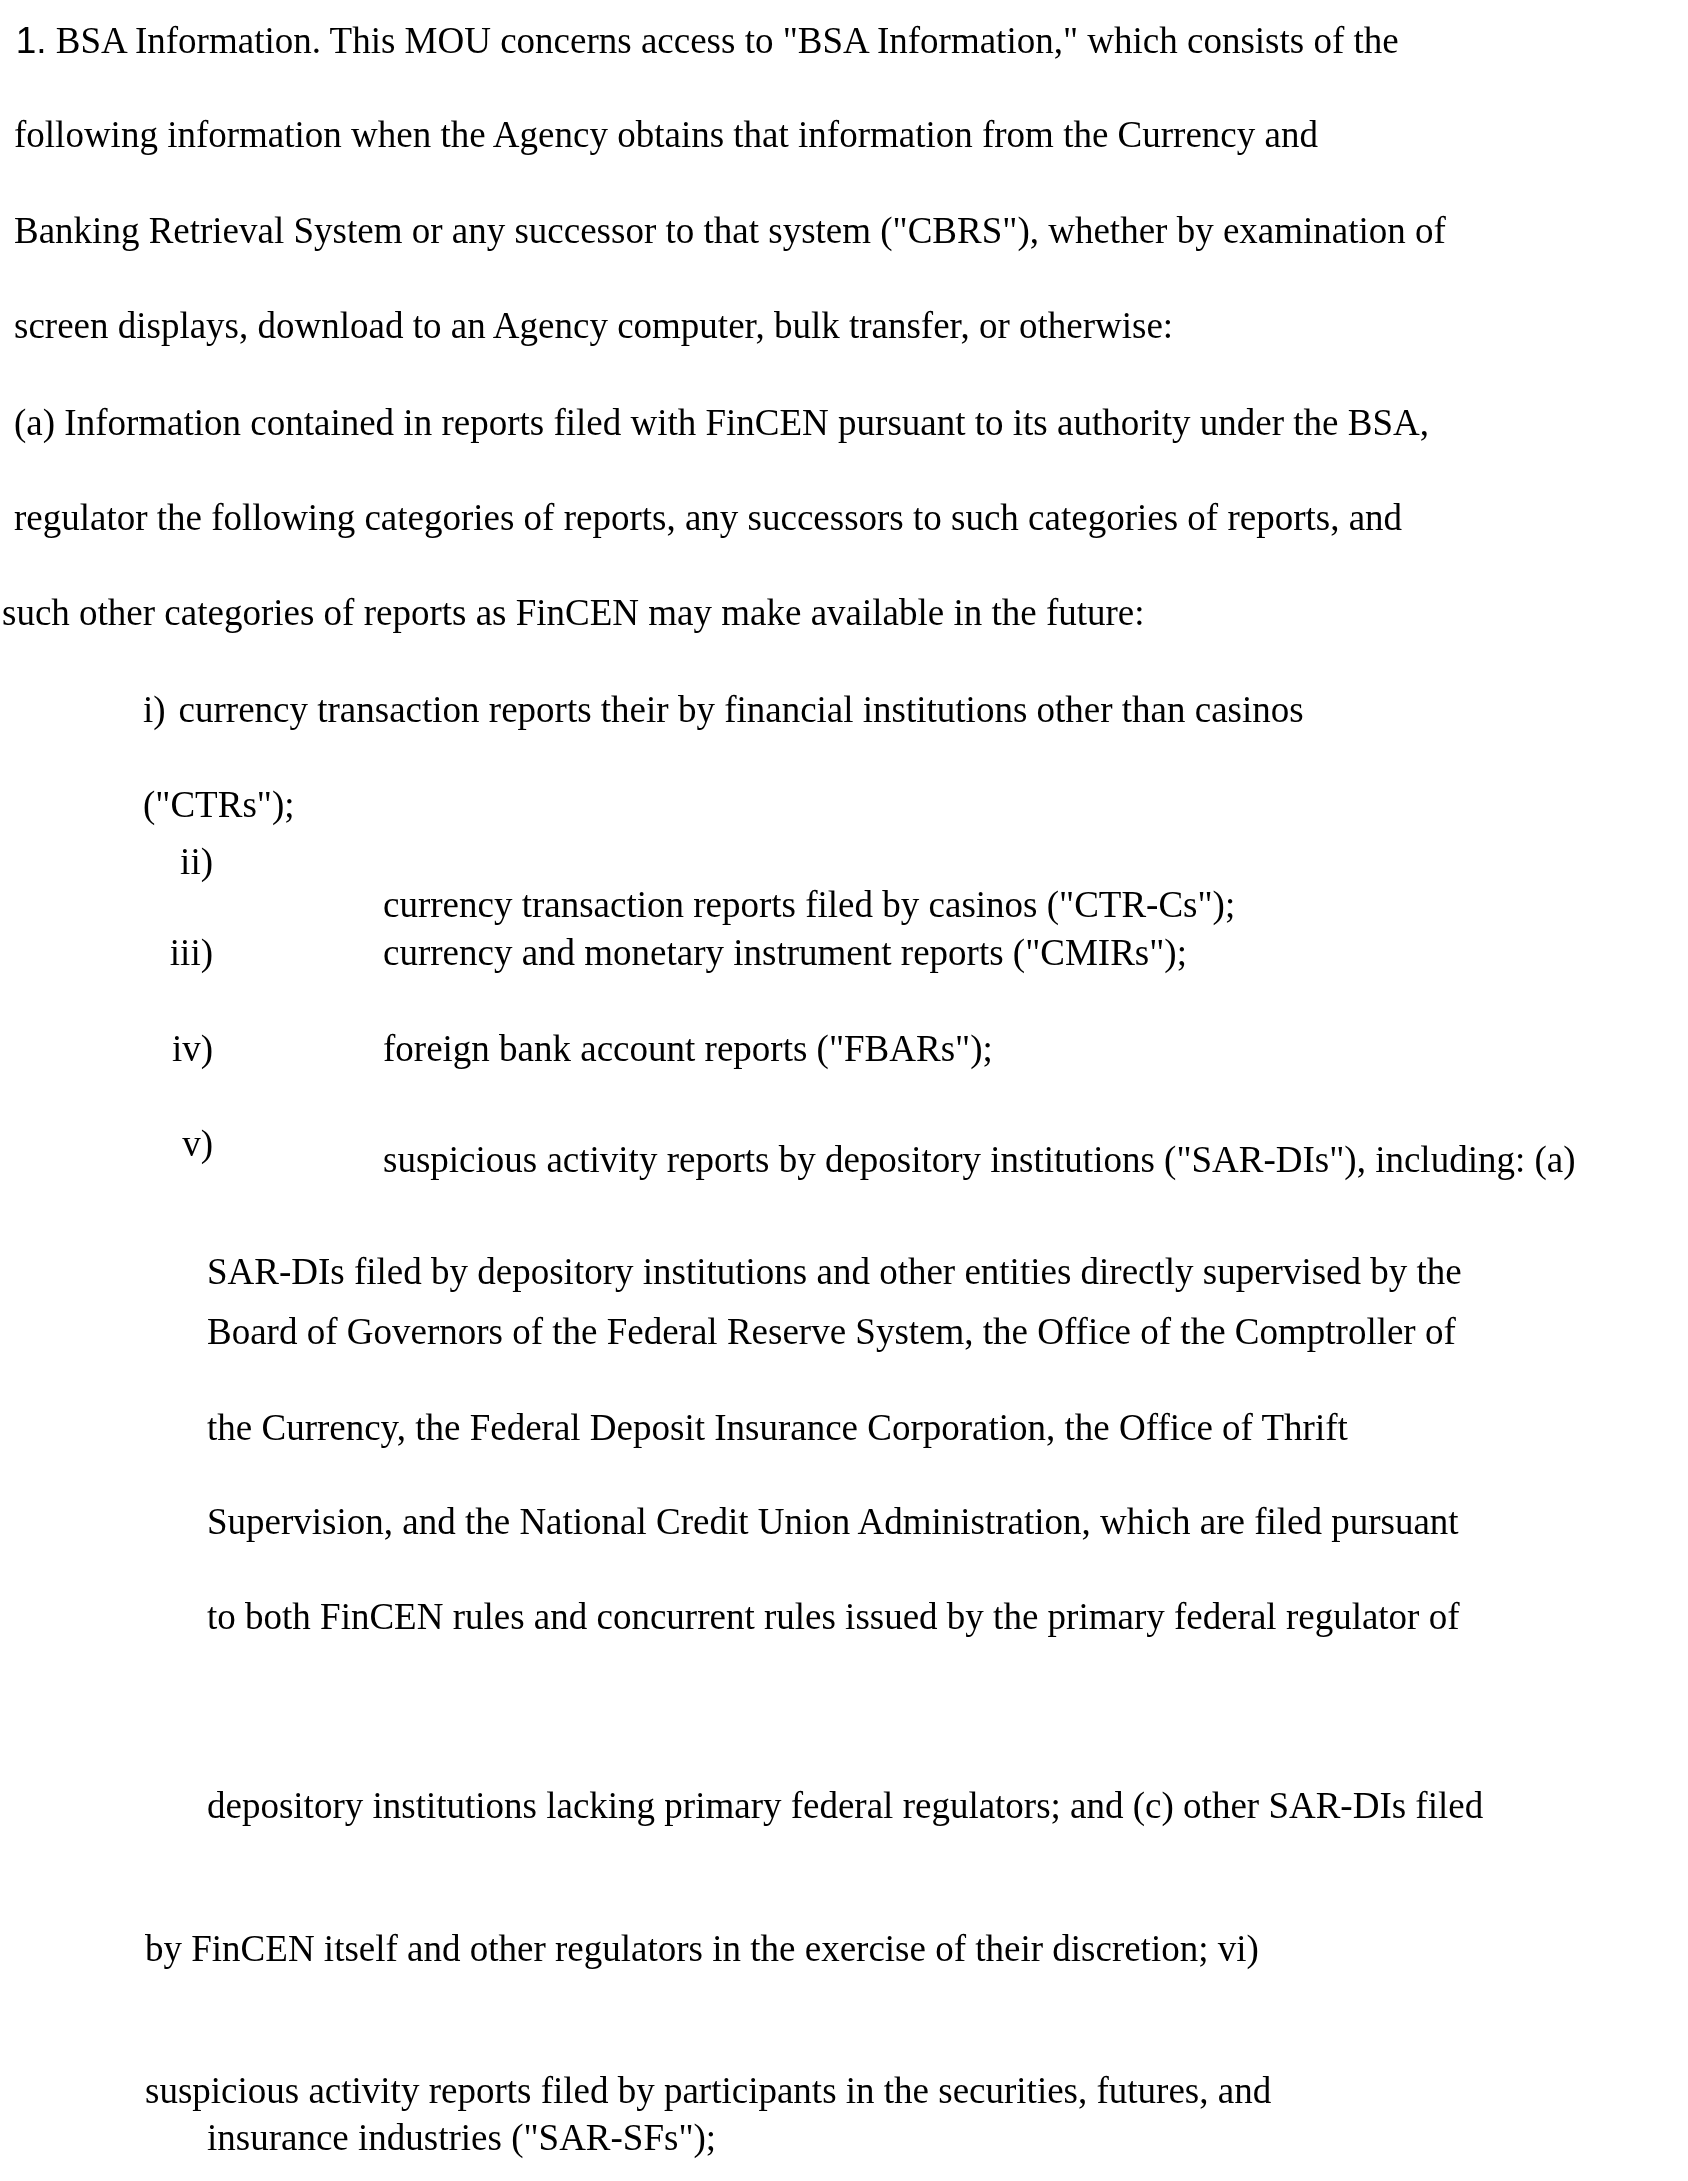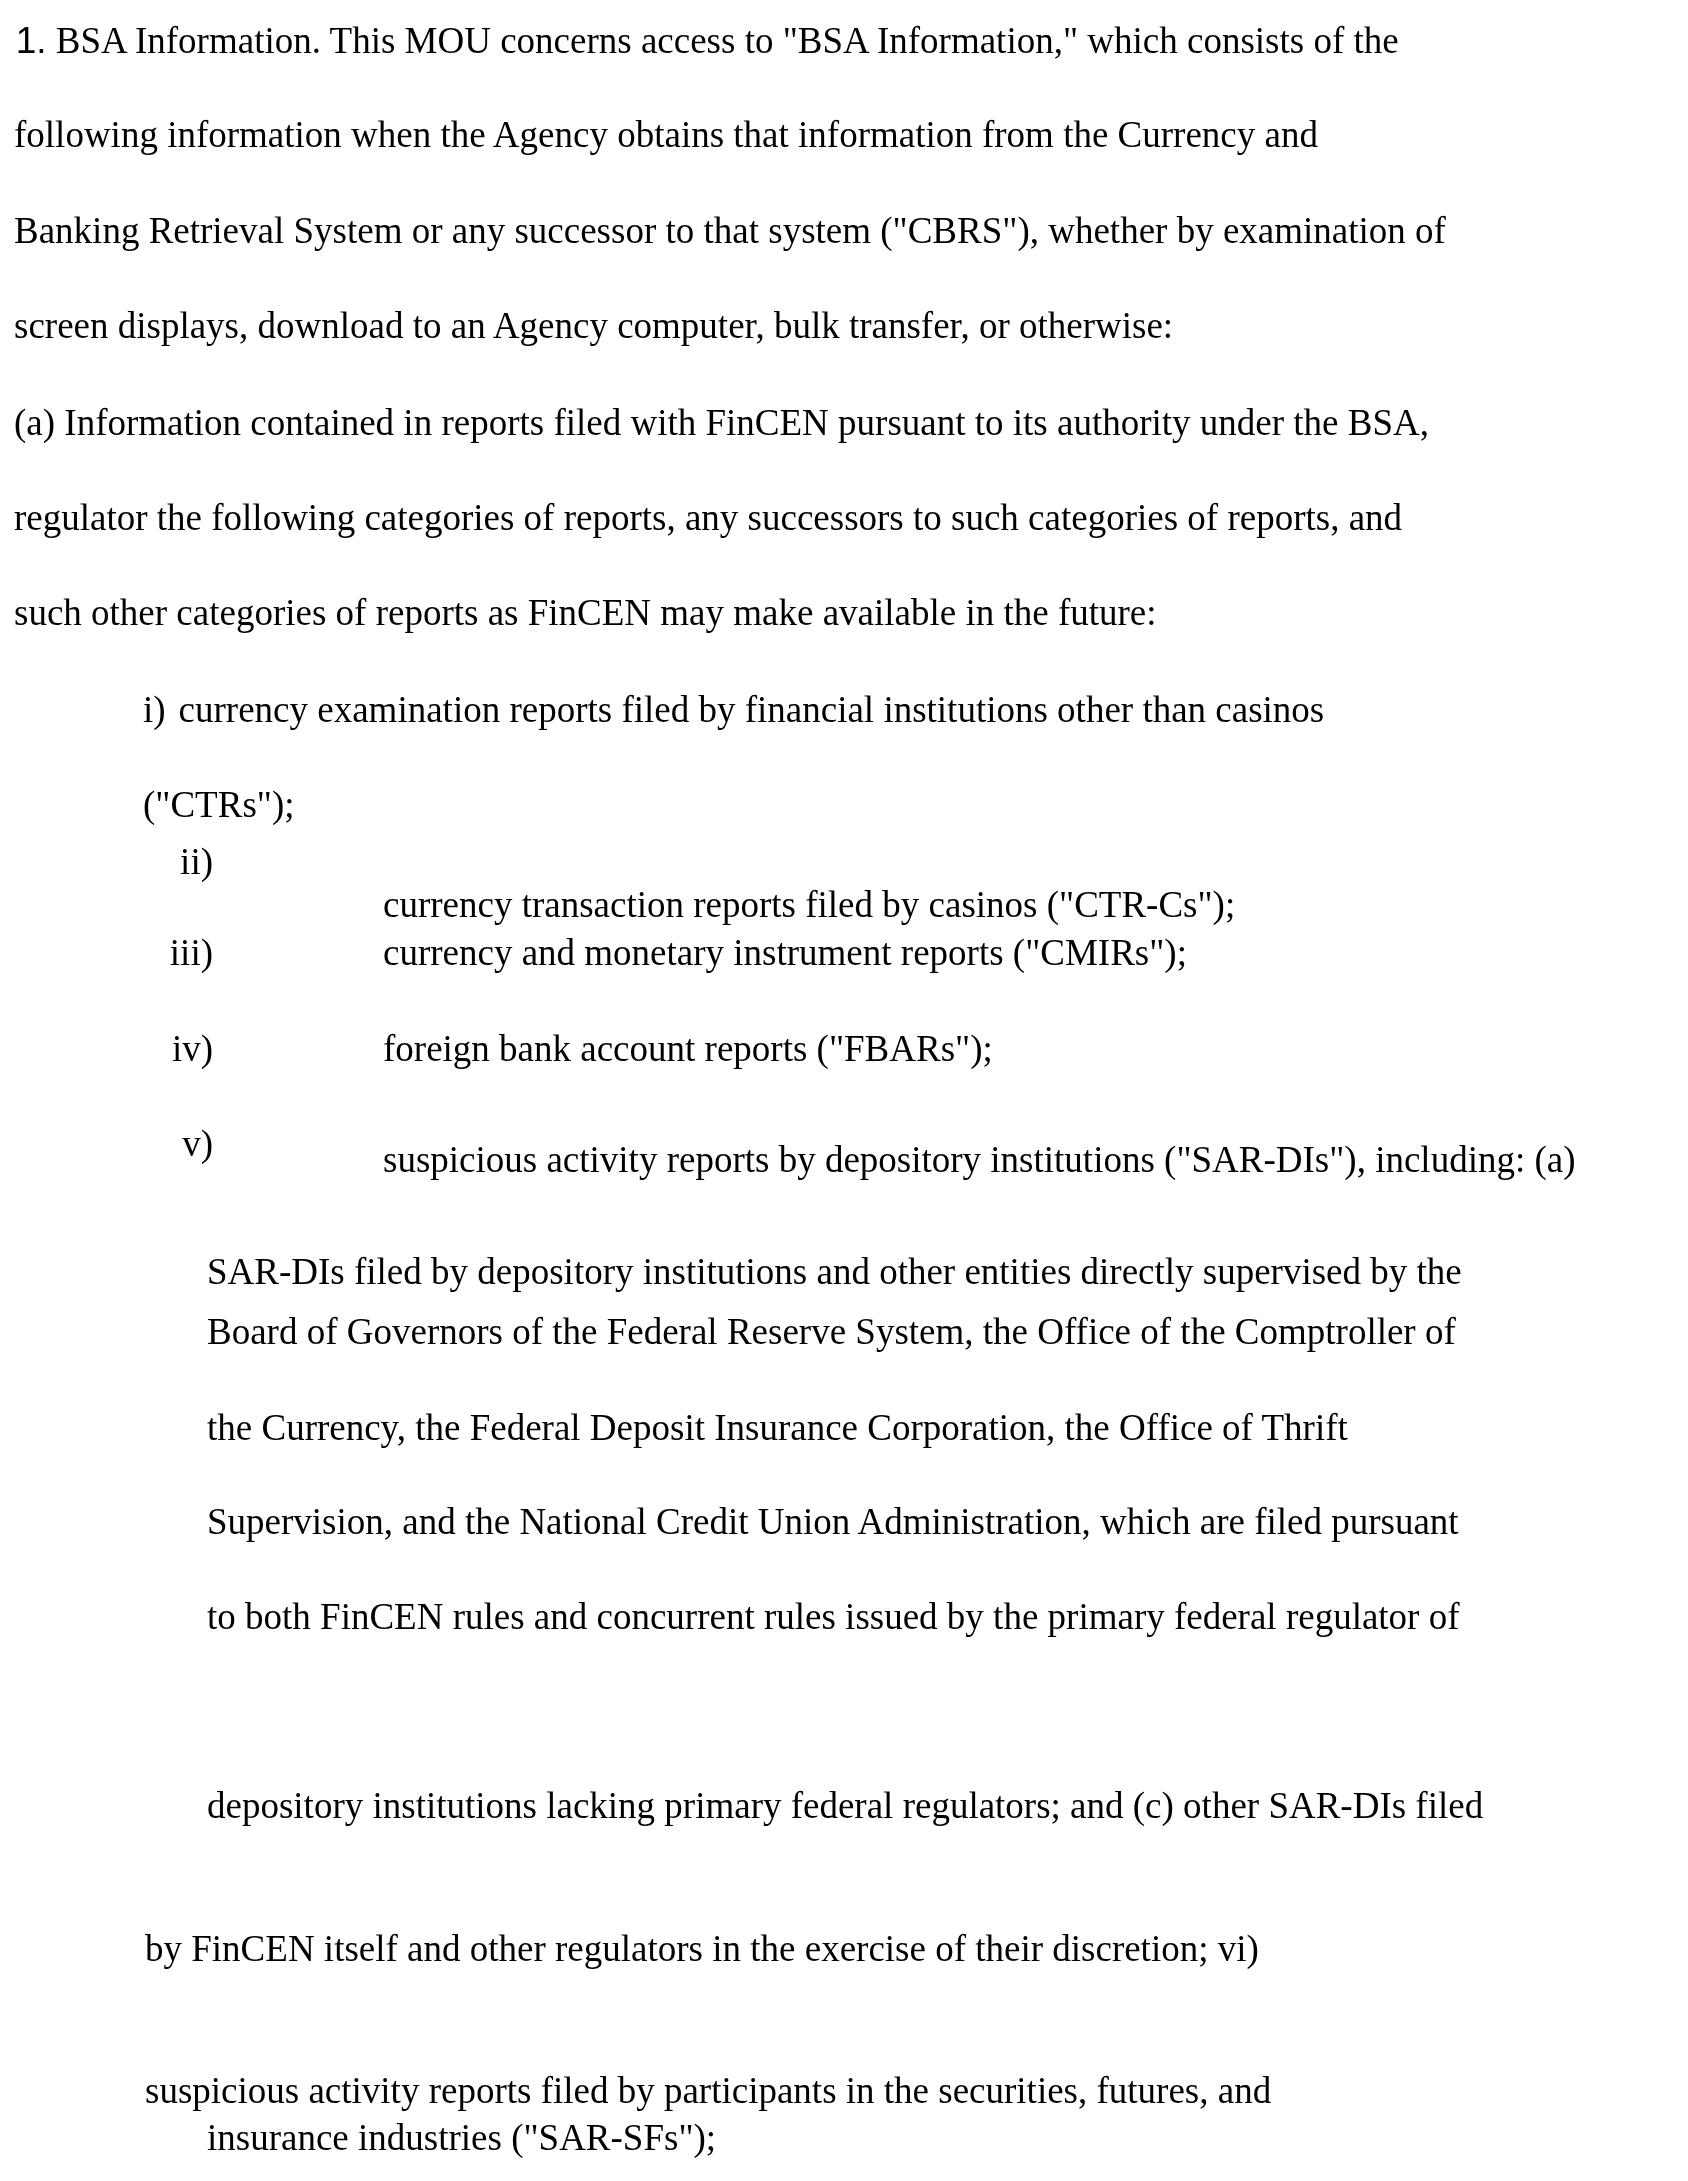--- a/index.html
+++ b/index.html
@@ -44,24 +44,24 @@
 <body>
 
 <div class="page">
 
   <div class="line" style="left:15.7px; top:20px;"><span class="sans">1.</span><span> BSA Information. This MOU concerns access to "BSA Information," which consists of the</span></div>
   <div class="line" style="left:14px; top:114px;">following information when the Agency obtains that information from the Currency and</div>
   <div class="line" style="left:14px; top:210px;">Banking Retrieval System or any successor to that system ("CBRS"), whether by examination of</div>
   <div class="line" style="left:14px; top:305px;">screen displays, download to an Agency computer, bulk transfer, or otherwise:</div>
   <div class="line" style="left:14px; top:402px;">(a) Information contained in reports filed with FinCEN pursuant to its authority under the BSA,</div>
   <div class="line" style="left:14px; top:497px;">regulator the following categories of reports, any successors to such categories of reports, and</div>
-  <div class="line" style="left:14px; top:592px;">such other categories of reports as FinCEN may make available in the future:</div>
+  <div class="line" style="left:2px; top:592px;">such other categories of reports as FinCEN may make available in the future:</div>
 
   <div class="line" style="left:143px; top:689px;">
-    <span>i)</span><span style="display:inline-block; width:13px;"></span><span>currency examination reports filed by financial institutions other than casinos</span>
+    <span>i)</span><span style="display:inline-block; width:13px;"></span><span>currency transaction reports their by financial institutions other than casinos</span>
   </div>
   <div class="line" style="left:143px; top:784px;">("CTRs");</div>
 
   <div class="marker" style="right:1346px; top:841px;">ii)</div>
   <div class="line" style="left:383px; top:841px;margin-top:43px;">currency transaction reports filed by casinos ("CTR-Cs");</div>
 
   <div class="marker" style="right:1346px; top:932px;">iii)</div>
   <div class="line" style="left:383px; top:932px;">currency and monetary instrument reports ("CMIRs");</div>
 
   <div class="marker" style="right:1346px; top:1028px;">iv)</div>

